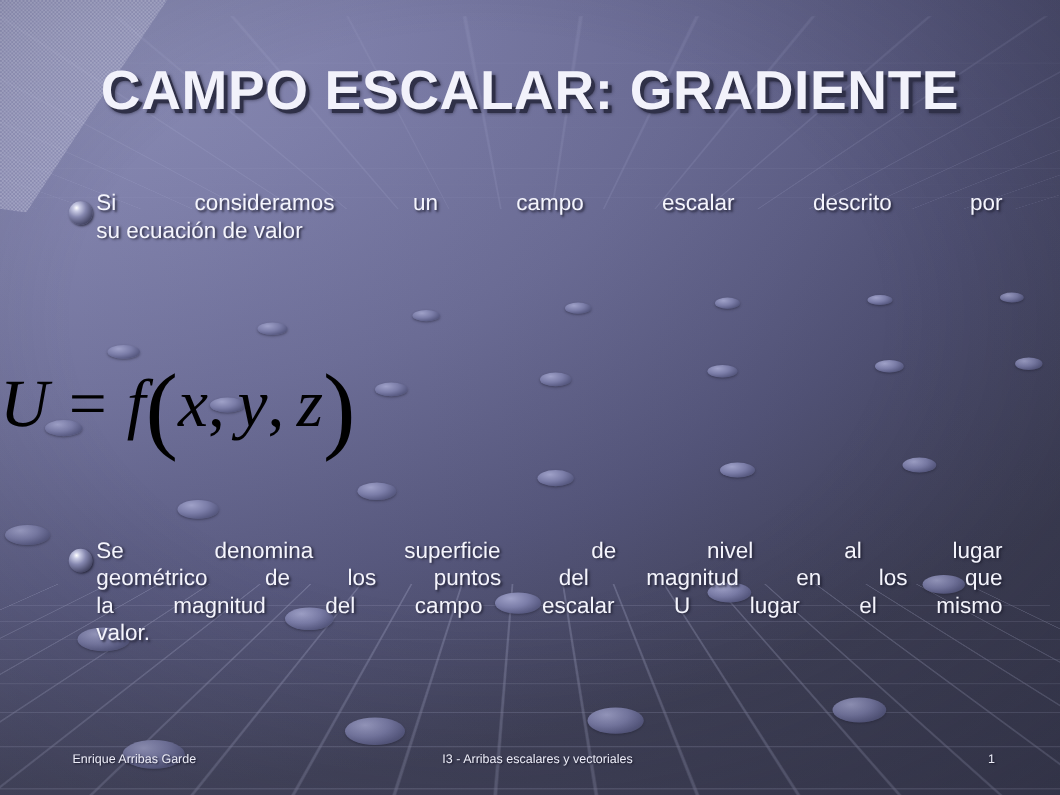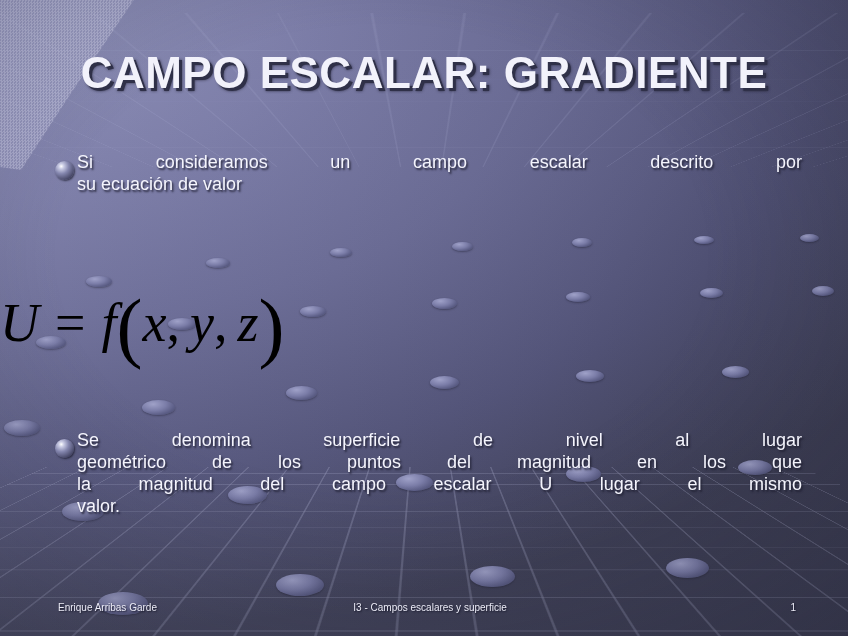--- a/index.html
+++ b/index.html
@@ -262,18 +262,18 @@
           <span class="just">Se denomina superficie de nivel al lugar</span>
           <span class="just">geométrico de los puntos del magnitud en los que</span>
           <span class="just">la magnitud del campo escalar U lugar el mismo</span>
           <span class="last">valor.</span>
         </div>
       </div>
     </div>
 
     <div class="footer">
       <div class="footer-author">Enrique Arribas Garde</div>
-      <div class="footer-center">I3 - Campos escalares y superficie</div>
+      <div class="footer-center">I3 - Arribas escalares y vectoriales</div>
       <div class="footer-page">1</div>
     </div>
 
   </div>
 </div>
 
 </body></html>

